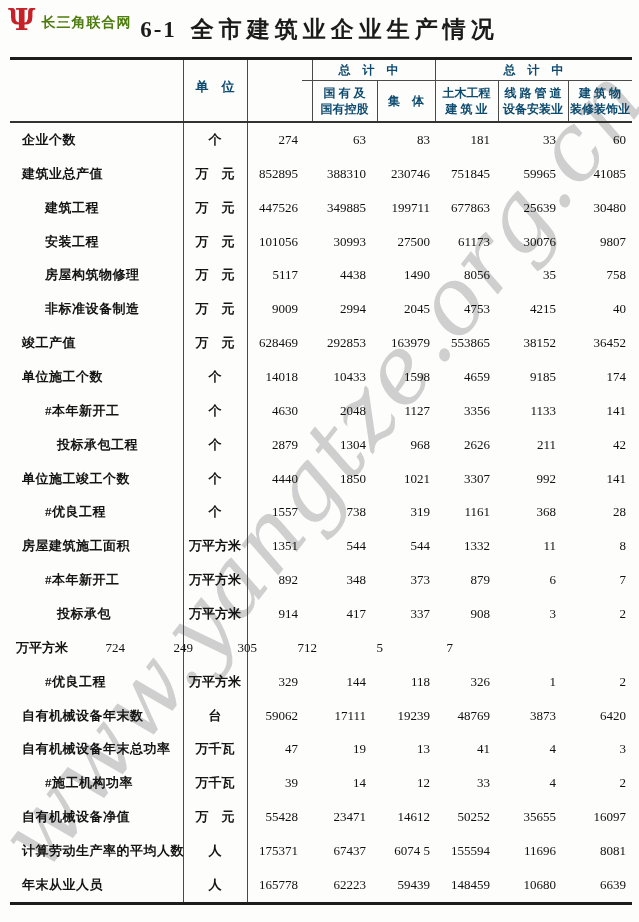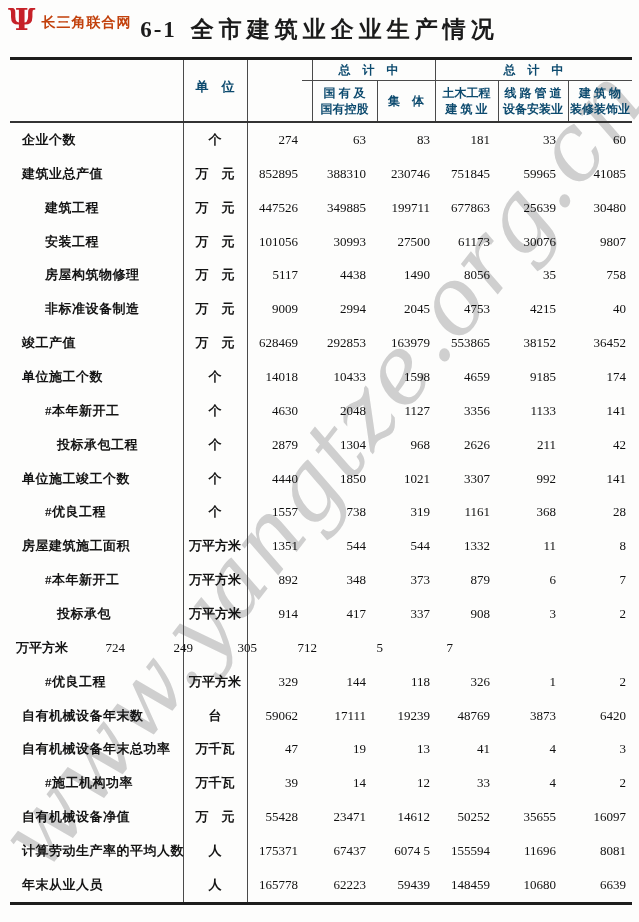--- a/index.html
+++ b/index.html
@@ -14,21 +14,21 @@
     position:absolute; left:322px; top:468px;
     transform:translate(-50%,-50%) rotate(-52deg);
     font-size:92px; font-style:italic; letter-spacing:2px;
     color:#cfcfcf; white-space:nowrap; z-index:1;
     font-family:"DejaVu Serif","Liberation Serif",serif;
   }
   
   .logo { position:absolute; left:8px; top:5px; display:flex; align-items:center; gap:6px; z-index:3; }
   .logo-icon { font-size:30px; line-height:30px; font-weight:bold; color:#c62128;
                font-family:"DejaVu Serif",serif; }
-  .logo-text { font-size:14px; font-weight:bold; letter-spacing:1px; color:#c2410c;
+  .logo-text { font-size:14px; font-weight:bold; letter-spacing:1px; color:#4d7c0f;
                font-family:"Liberation Sans","DejaVu Sans",sans-serif; padding-top:6px; }
   
   .title { position:absolute; left:0; top:14px; width:100%; text-align:center;
            font-weight:bold; z-index:2; white-space:nowrap; }
   .title-number { font-size:23px; letter-spacing:2px; }
   .title-text { font-size:23px; letter-spacing:5px; margin-left:14px; }
   
   .table {
     position:absolute; left:10px; top:57px; width:622px; height:848px; z-index:2;
     border-top:3px solid #1d1d1d; border-bottom:3px solid #1d1d1d; box-sizing:border-box;

